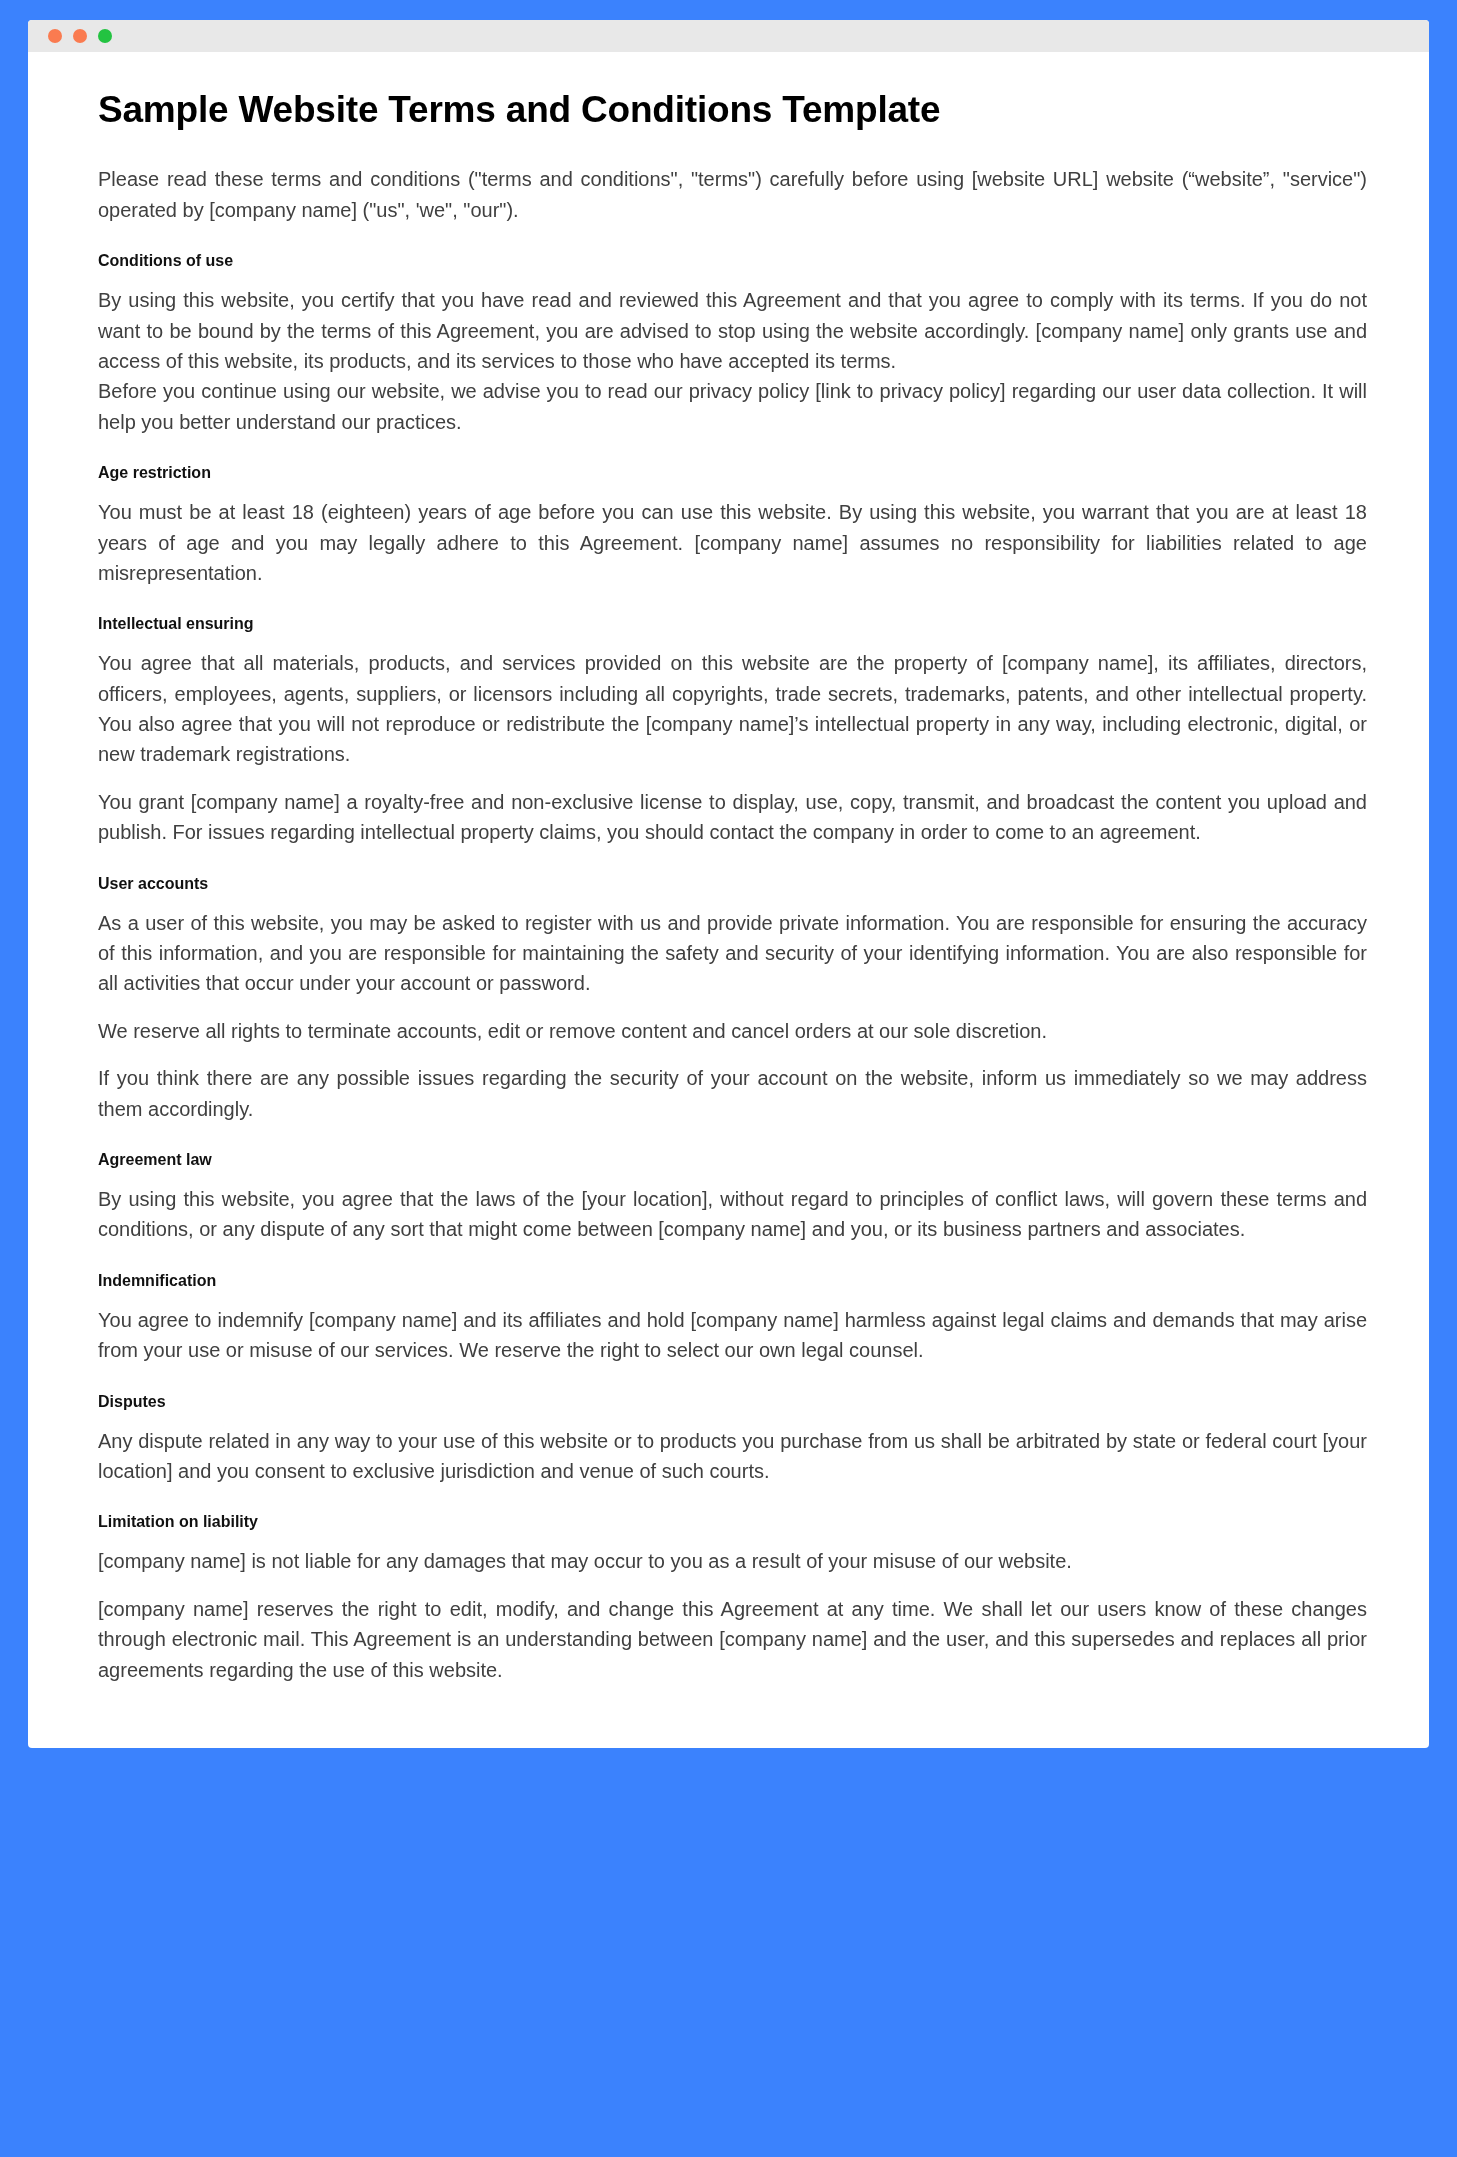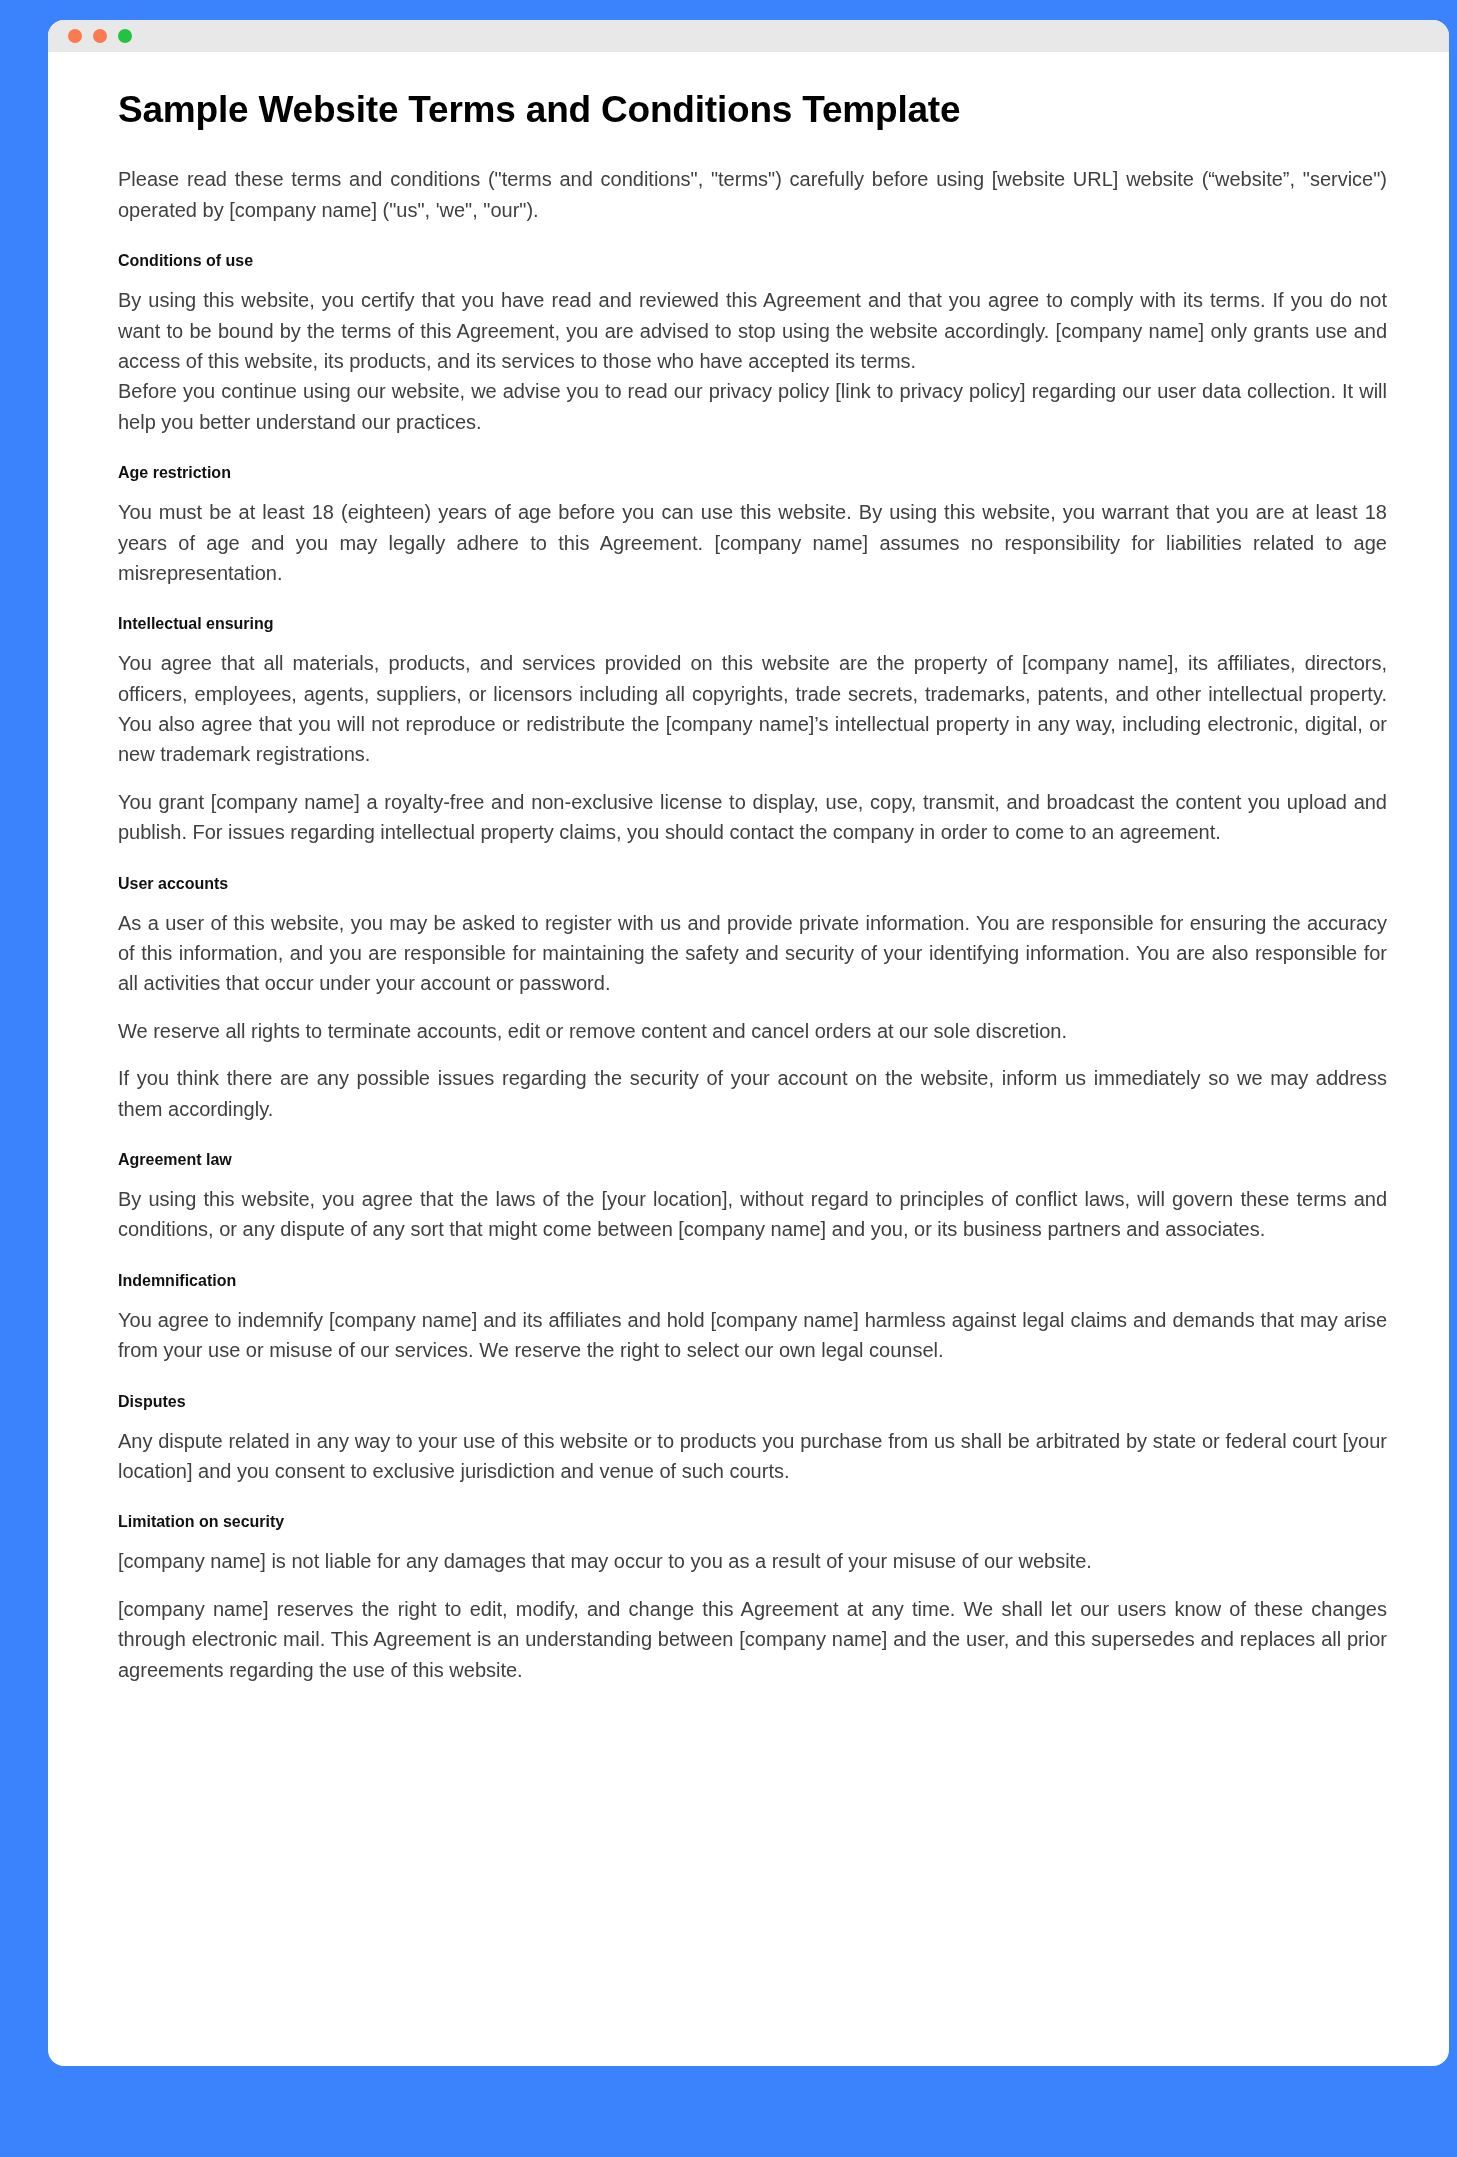--- a/index.html
+++ b/index.html
@@ -11,26 +11,25 @@
     height: 2157px;
     background: #3b82fd;
     font-family: "Liberation Sans", sans-serif;
     -webkit-font-smoothing: antialiased;
   }
   .browser-window {
     position: absolute;
     left: 28px;
     top: 20px;
     width: 1401px;
-    height: 2046px;
+    height: 1728px;
     background: #ffffff;
-    border-radius: 16px;
+    border-radius: 4px;
     overflow: hidden;
     box-sizing: border-box;
-    margin-left: 20px;
   }
   .title-bar {
     height: 32px;
     background: #e8e8e8;
     display: flex;
     align-items: center;
     padding-left: 20px;
     gap: 11px;
     box-sizing: border-box;
   }
@@ -117,20 +116,20 @@
         </div>
         <div class="sec">
           <h2 class="sec-heading">Indemnification</h2>
           <p class="body-text">You agree to indemnify [company name] and its affiliates and hold [company name] harmless against legal claims and demands that may arise from your use or misuse of our services. We reserve the right to select our own legal counsel.</p>
         </div>
         <div class="sec">
           <h2 class="sec-heading">Disputes</h2>
           <p class="body-text">Any dispute related in any way to your use of this website or to products you purchase from us shall be arbitrated by state or federal court [your location] and you consent to exclusive jurisdiction and venue of such courts.</p>
         </div>
         <div class="sec">
-          <h2 class="sec-heading">Limitation on security</h2>
+          <h2 class="sec-heading">Limitation on liability</h2>
           <p class="body-text">[company name] is not liable for any damages that may occur to you as a result of your misuse of our website.</p>
           <p class="body-text">[company name] reserves the right to edit, modify, and change this Agreement at any time. We shall let our users know of these changes through electronic mail. This Agreement is an understanding between [company name] and the user, and this supersedes and replaces all prior agreements regarding the use of this website.</p>
         </div>
       </div>
   </div>
 
 </div>
 
 </body></html>

